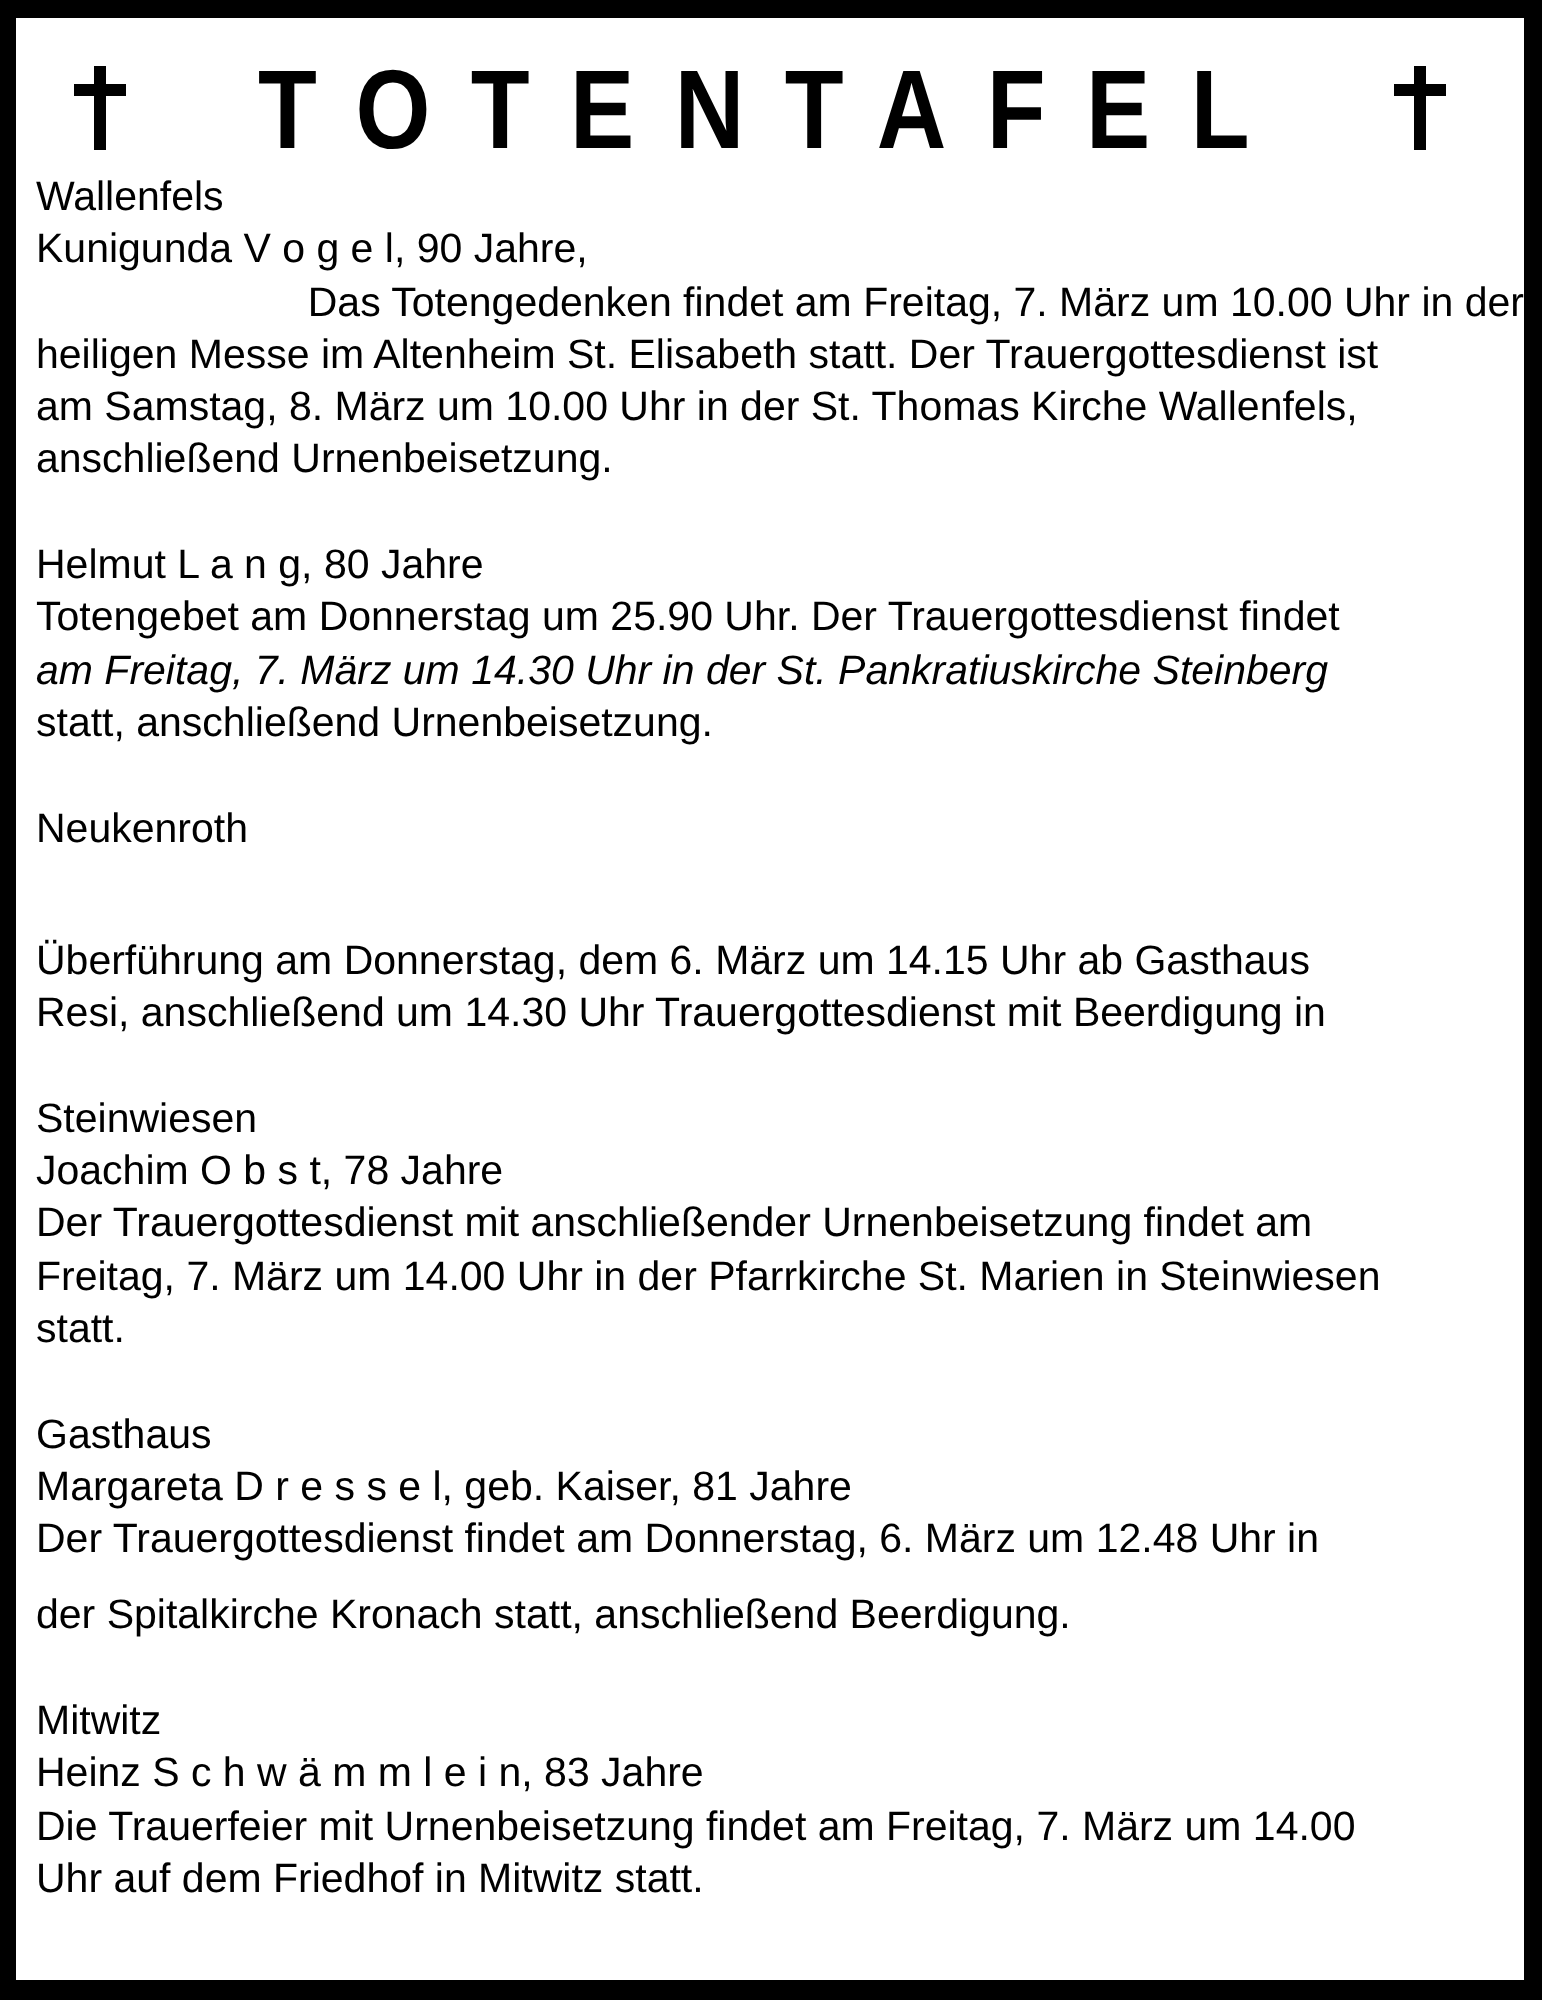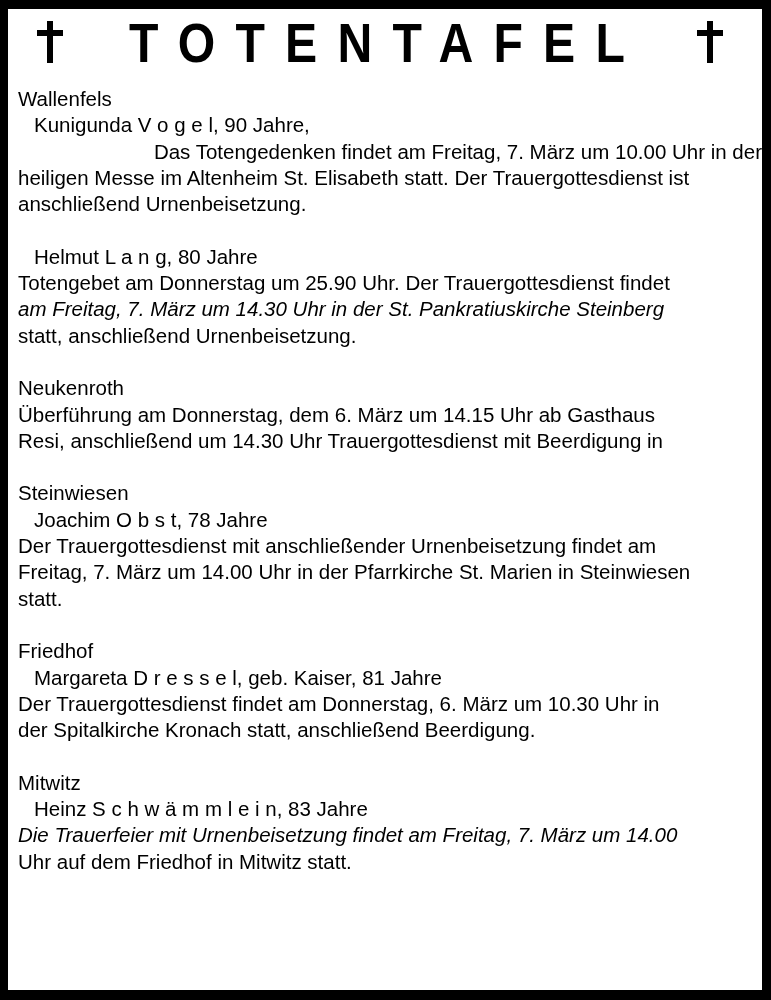--- a/index.html
+++ b/index.html
@@ -18,21 +18,21 @@
     left: 8px;
     top: 9px;
     width: 754px;
     height: 981px;
     background: #ffffff;
     overflow: hidden;
   }
   .title-row {
     position: absolute;
     left: 0;
-    top: 0;
+    top: 12px;
     width: 754px;
     height: 70px;
   }
   .cross {
     position: absolute;
     top: 12px;
     width: 26px;
     height: 42px;
   }
   .cross .v {
@@ -84,21 +84,21 @@
   .place {
     font-weight: normal;
     display: block;
     white-space: nowrap;
   }
   .line {
     display: block;
     white-space: nowrap;
     transform-origin: left center;
   }
-  .name-line { display: block; white-space: nowrap; margin-left: 16px; }
+  .name-line { display: block; white-space: nowrap; }
 </style>
 </head>
 <body>
 
 <div class="frame">
   <div class="title-row">
     <div class="cross cross-left">
       <div class="v"></div>
         <div class="h"></div>
     </div>
@@ -109,52 +109,53 @@
     </div>
   </div>
 
   <div class="content">
 
     <div class="section">
       <span class="place">Wallenfels</span>
       <span class="name-line" style="display: block;">Kunigunda V o g e l, 90 Jahre,</span>
       <span class="line" style="display: block; text-align: right;">Das Totengedenken findet am Freitag, 7. März um 10.00 Uhr in der</span>
       <span class="line" style="display: block;">heiligen Messe im Altenheim St. Elisabeth statt. Der Trauergottesdienst ist</span>
+      <span class="line" style="display: block;">am Samstag, 8. März um 10.00 Uhr in der St. Thomas Kirche Wallenfels,</span>
       <span class="line" style="display: block;">anschließend Urnenbeisetzung.</span>
     </div>
 
     <div class="section">
       <span class="name-line" style="display: block;">Helmut L a n g, 80 Jahre</span>
       <span class="line" style="display: block;">Totengebet am Donnerstag um 25.90 Uhr. Der Trauergottesdienst findet</span>
       <span class="line" style="display: block; font-style: italic;">am Freitag, 7. März um 14.30 Uhr in der St. Pankratiuskirche Steinberg</span>
       <span class="line" style="display: block;">statt, anschließend Urnenbeisetzung.</span>
     </div>
 
     <div class="section">
       <span class="place">Neukenroth</span>
-      <span class="line" style="display: block;">Überführung am Donnerstag, dem 6. März um 14.15 Uhr ab Gasthaus</span>
+      <span class="line" style="display: block; margin-top: 40px;">Überführung am Donnerstag, dem 6. März um 14.15 Uhr ab Gasthaus</span>
       <span class="line" style="display: block;">Resi, anschließend um 14.30 Uhr Trauergottesdienst mit Beerdigung in</span>
     </div>
 
     <div class="section">
       <span class="place">Steinwiesen</span>
       <span class="name-line" style="display: block;">Joachim O b s t, 78 Jahre</span>
       <span class="line" style="display: block;">Der Trauergottesdienst mit anschließender Urnenbeisetzung findet am</span>
       <span class="line" style="display: block;">Freitag, 7. März um 14.00 Uhr in der Pfarrkirche St. Marien in Steinwiesen</span>
       <span class="line" style="display: block;">statt.</span>
     </div>
 
     <div class="section">
-      <span class="place">Friedhof</span>
+      <span class="place">Gasthaus</span>
       <span class="name-line" style="display: block;">Margareta D r e s s e l, geb. Kaiser, 81 Jahre</span>
-      <span class="line" style="display: block;">Der Trauergottesdienst findet am Donnerstag, 6. März um 10.30 Uhr in</span>
-      <span class="line" style="display: block;">der Spitalkirche Kronach statt, anschließend Beerdigung.</span>
+      <span class="line" style="display: block;">Der Trauergottesdienst findet am Donnerstag, 6. März um 12.48 Uhr in</span>
+      <span class="line" style="display: block; margin-top: 12px;">der Spitalkirche Kronach statt, anschließend Beerdigung.</span>
     </div>
 
     <div class="section">
       <span class="place">Mitwitz</span>
       <span class="name-line" style="display: block;">Heinz S c h w ä m m l e i n, 83 Jahre</span>
-      <span class="line" style="display: block; font-style: italic;">Die Trauerfeier mit Urnenbeisetzung findet am Freitag, 7. März um 14.00</span>
+      <span class="line" style="display: block;">Die Trauerfeier mit Urnenbeisetzung findet am Freitag, 7. März um 14.00</span>
       <span class="line" style="display: block;">Uhr auf dem Friedhof in Mitwitz statt.</span>
     </div>
 
   </div>
 </div>
 
 </body></html>

